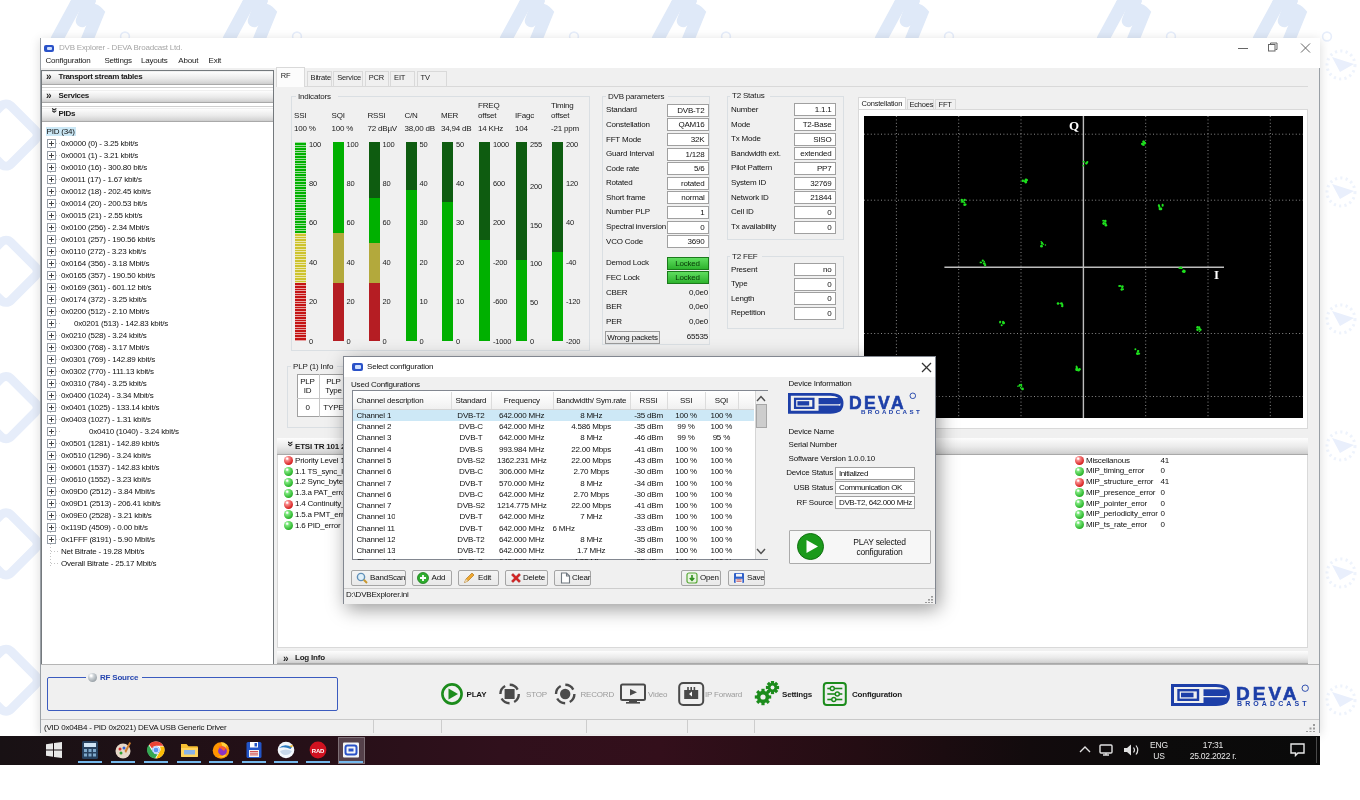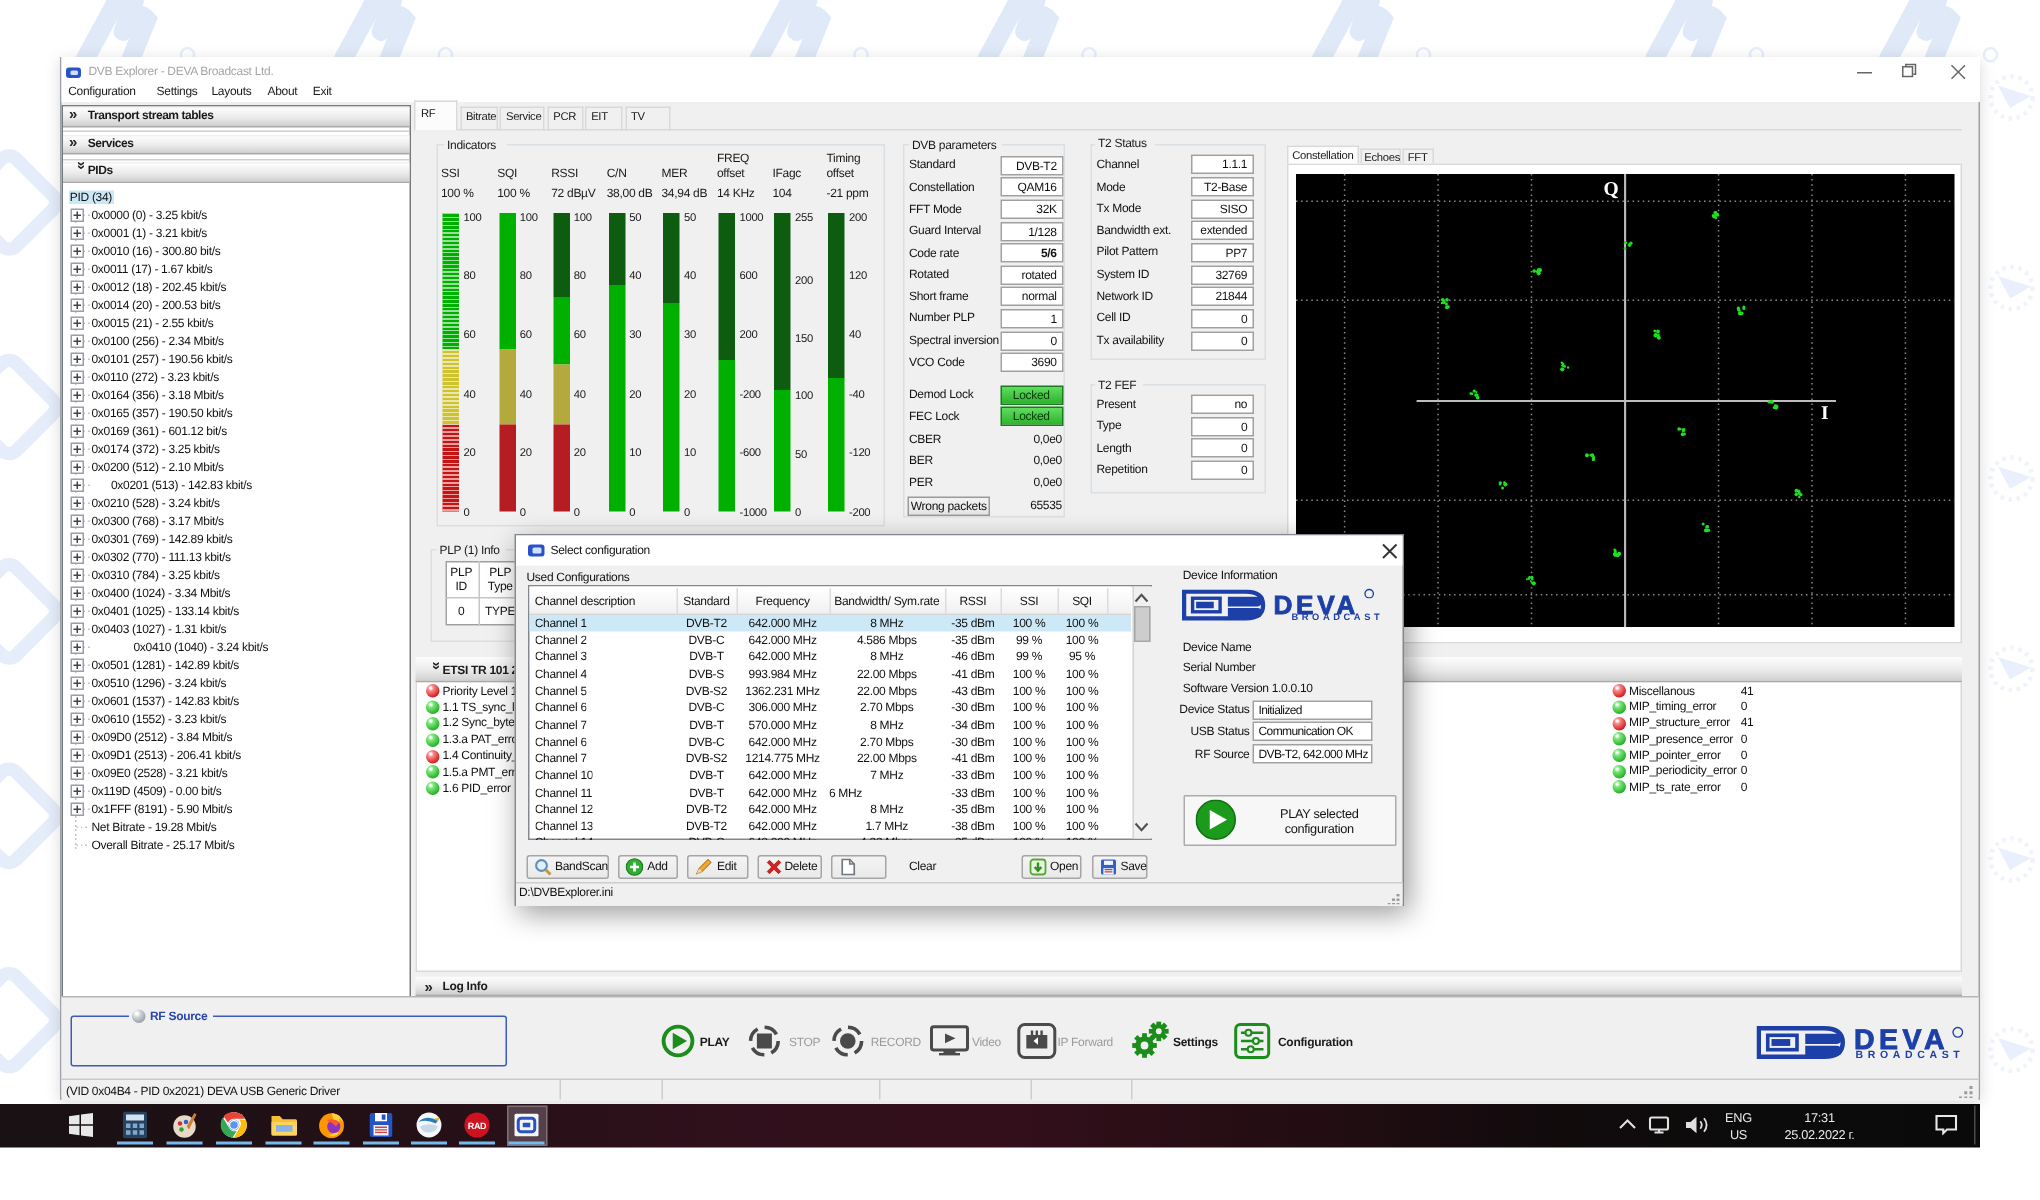--- a/index.html
+++ b/index.html
@@ -379,21 +379,21 @@
 <div class="a" style="left:608px;top:91.5px;font-size:8px;color:#1a1a1a;white-space:nowrap;">DVB parameters</div>
 <div class="a" style="left:606px;top:105.1px;font-size:8px;color:#111;white-space:nowrap;">Standard</div>
 <div class="a ib" style="left:666.5px;top:103.6px;width:42px;height:13px;line-height:11px;">DVB-T2</div>
 <div class="a" style="left:606px;top:119.8px;font-size:8px;color:#111;white-space:nowrap;">Constellation</div>
 <div class="a ib" style="left:666.5px;top:118.3px;width:42px;height:13px;line-height:11px;">QAM16</div>
 <div class="a" style="left:606px;top:134.5px;font-size:8px;color:#111;white-space:nowrap;">FFT Mode</div>
 <div class="a ib" style="left:666.5px;top:133.0px;width:42px;height:13px;line-height:11px;">32K</div>
 <div class="a" style="left:606px;top:149.2px;font-size:8px;color:#111;white-space:nowrap;">Guard Interval</div>
 <div class="a ib" style="left:666.5px;top:147.7px;width:42px;height:13px;line-height:11px;">1/128</div>
 <div class="a" style="left:606px;top:163.9px;font-size:8px;color:#111;white-space:nowrap;">Code rate</div>
-<div class="a ib" style="left:666.5px;top:162.4px;width:42px;height:13px;line-height:11px;font-weight:bold;">5/6</div>
+<div class="a ib" style="left:666.5px;top:162.4px;width:42px;height:13px;line-height:11px;">5/6</div>
 <div class="a" style="left:606px;top:178.3px;font-size:8px;color:#111;white-space:nowrap;">Rotated</div>
 <div class="a ib" style="left:666.5px;top:176.8px;width:42px;height:13px;line-height:11px;">rotated</div>
 <div class="a" style="left:606px;top:192.6px;font-size:8px;color:#111;white-space:nowrap;">Short frame</div>
 <div class="a ib" style="left:666.5px;top:191.1px;width:42px;height:13px;line-height:11px;">normal</div>
 <div class="a" style="left:606px;top:207.3px;font-size:8px;color:#111;white-space:nowrap;">Number PLP</div>
 <div class="a ib" style="left:666.5px;top:205.8px;width:42px;height:13px;line-height:11px;">1</div>
 <div class="a" style="left:606px;top:222.0px;font-size:8px;color:#111;white-space:nowrap;">Spectral inversion</div>
 <div class="a ib" style="left:666.5px;top:220.5px;width:42px;height:13px;line-height:11px;">0</div>
 <div class="a" style="left:606px;top:236.7px;font-size:8px;color:#111;white-space:nowrap;">VCO Code</div>
 <div class="a ib" style="left:666.5px;top:235.2px;width:42px;height:13px;line-height:11px;">3690</div>
@@ -405,21 +405,21 @@
 <div class="a" style="left:628px;top:287.9px;width:80px;text-align:right;font-size:8px;color:#111;">0,0e0</div>
 <div class="a" style="left:606px;top:302.2px;font-size:8px;color:#111;white-space:nowrap;">BER</div>
 <div class="a" style="left:628px;top:302.2px;width:80px;text-align:right;font-size:8px;color:#111;">0,0e0</div>
 <div class="a" style="left:606px;top:316.5px;font-size:8px;color:#111;white-space:nowrap;">PER</div>
 <div class="a" style="left:628px;top:316.5px;width:80px;text-align:right;font-size:8px;color:#111;">0,0e0</div>
 <div class="a ctr" style="left:605px;top:330.5px;width:55px;height:13.5px;font-size:8px;color:#111;background:linear-gradient(#f2f2f2,#e5e5e5);border:1px solid #9a9a9a;">Wrong packets</div>
 <div class="a" style="left:628px;top:332px;width:80px;text-align:right;font-size:8px;color:#111;">65535</div>
 <div class="a" style="left:726.5px;top:95.5px;width:117.5px;height:144.5px;border:1px solid #dadfe3;"></div>
 <div class="a" style="left:730px;top:91.5px;width:40px;height:8px;background:#f0f0f0;"></div>
 <div class="a" style="left:732px;top:91px;font-size:8px;color:#1a1a1a;white-space:nowrap;">T2 Status</div>
-<div class="a" style="left:731px;top:104.8px;font-size:8px;color:#111;white-space:nowrap;">Channel</div>
+<div class="a" style="left:731px;top:104.8px;font-size:8px;color:#111;white-space:nowrap;">Number</div>
 <div class="a ib" style="left:793.5px;top:103.3px;width:42px;height:13px;line-height:11px;">1.1.1</div>
 <div class="a" style="left:731px;top:119.8px;font-size:8px;color:#111;white-space:nowrap;">Mode</div>
 <div class="a ib" style="left:793.5px;top:118.3px;width:42px;height:13px;line-height:11px;">T2-Base</div>
 <div class="a" style="left:731px;top:134.4px;font-size:8px;color:#111;white-space:nowrap;">Tx Mode</div>
 <div class="a ib" style="left:793.5px;top:132.9px;width:42px;height:13px;line-height:11px;">SISO</div>
 <div class="a" style="left:731px;top:148.9px;font-size:8px;color:#111;white-space:nowrap;">Bandwidth ext.</div>
 <div class="a ib" style="left:793.5px;top:147.4px;width:42px;height:13px;line-height:11px;">extended</div>
 <div class="a" style="left:731px;top:163.4px;font-size:8px;color:#111;white-space:nowrap;">Pilot Pattern</div>
 <div class="a ib" style="left:793.5px;top:161.9px;width:42px;height:13px;line-height:11px;">PP7</div>
 <div class="a" style="left:731px;top:178.0px;font-size:8px;color:#111;white-space:nowrap;">System ID</div>
@@ -966,21 +966,21 @@
 <div class="a" style="left:504.5px;top:569.5px;width:43.5px;height:16px;background:linear-gradient(#f4f4f4,#e9e9e9);border:1px solid #a5a5a5;border-radius:2px;z-index:11;"></div>
 <svg class="a" style="left:509.5px;top:572px;z-index:11" width="12" height="12">
     <path d="M1.5 3 L3 1.5 L6 4.5 L9 1.5 L10.5 3 L7.5 6 L10.5 9 L9 10.5 L6 7.5 L3 10.5 L1.5 9 L4.5 6 Z" fill="#d82020" stroke="#9a1212" stroke-width="0.5"></path>
   </svg>
 <div class="a" style="left:523px;top:573px;font-size:8px;color:#111;white-space:nowrap;z-index:11;">Delete</div>
 <div class="a" style="left:553.5px;top:569.5px;width:37.5px;height:16px;background:linear-gradient(#f4f4f4,#e9e9e9);border:1px solid #a5a5a5;border-radius:2px;z-index:11;"></div>
 <svg class="a" style="left:558.5px;top:572px;z-index:11" width="12" height="12">
     <path d="M2.5 1 H7.5 L10.5 4 V11 H2.5 Z" fill="#fff" stroke="#707880" stroke-width="1.1"></path>
     <path d="M7.5 1 V4 H10.5" fill="none" stroke="#707880" stroke-width="1.1"></path>
   </svg>
-<div class="a" style="left:572px;top:573px;font-size:8px;color:#111;white-space:nowrap;z-index:11;margin-left:34px;">Clear</div>
+<div class="a" style="left:572px;top:573px;font-size:8px;color:#111;white-space:nowrap;z-index:11;">Clear</div>
 <div class="a" style="left:681px;top:569.5px;width:39.5px;height:16px;background:linear-gradient(#f4f4f4,#e9e9e9);border:1px solid #a5a5a5;border-radius:2px;z-index:11;"></div>
 <svg class="a" style="left:686px;top:572px;z-index:11" width="12" height="12">
     <rect x="1" y="1" width="10" height="10" rx="2" fill="#e8f4e0" stroke="#58a838" stroke-width="1.2"></rect>
     <path d="M6 3 V8 M3.8 6 L6 8.4 L8.2 6" stroke="#2f8f1f" stroke-width="1.6" fill="none"></path>
   </svg>
 <div class="a" style="left:700px;top:573px;font-size:8px;color:#111;white-space:nowrap;z-index:11;">Open</div>
 <div class="a" style="left:727.5px;top:569.5px;width:37px;height:16px;background:linear-gradient(#f4f4f4,#e9e9e9);border:1px solid #a5a5a5;border-radius:2px;z-index:11;"></div>
 <svg class="a" style="left:732.5px;top:572px;z-index:11" width="12" height="12">
     <rect x="1" y="1" width="10" height="10" rx="1" fill="#3060c8"></rect>
     <rect x="3" y="1.8" width="6" height="2.8" fill="#f4f6fa"></rect>

